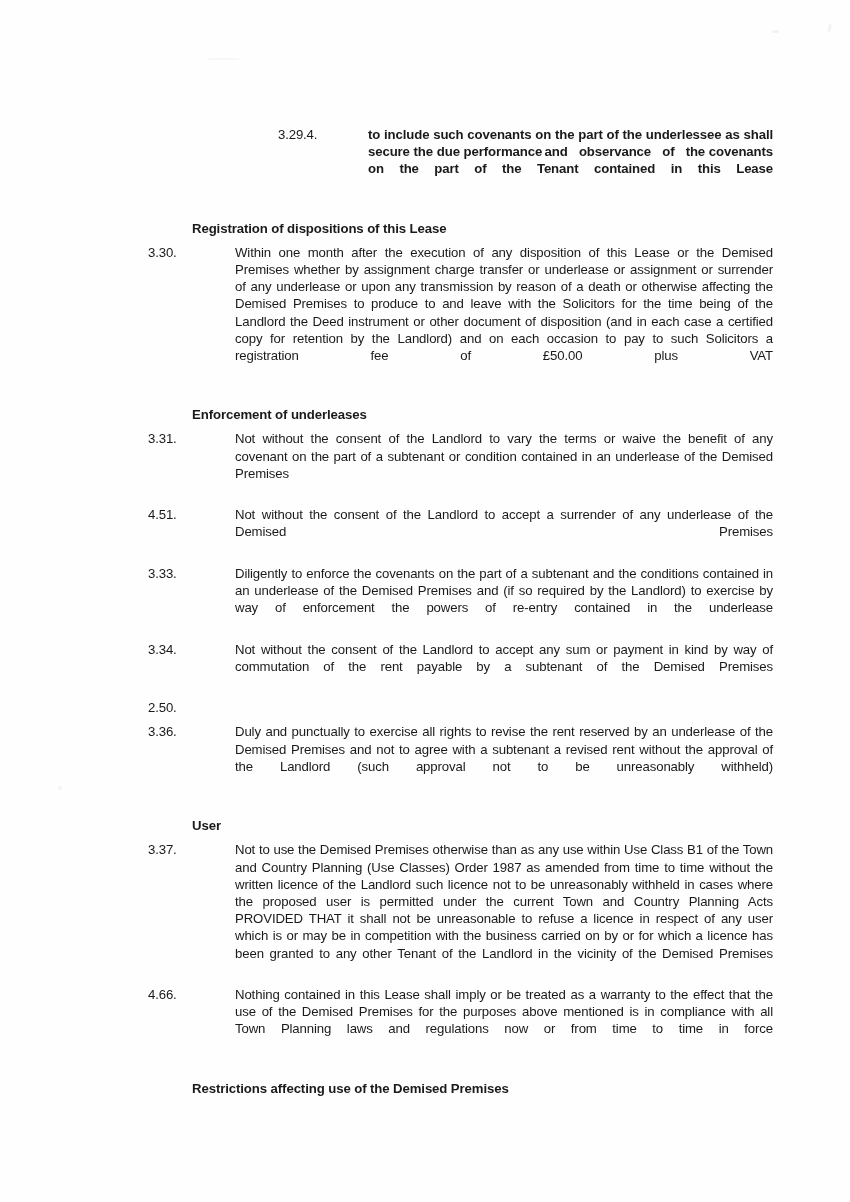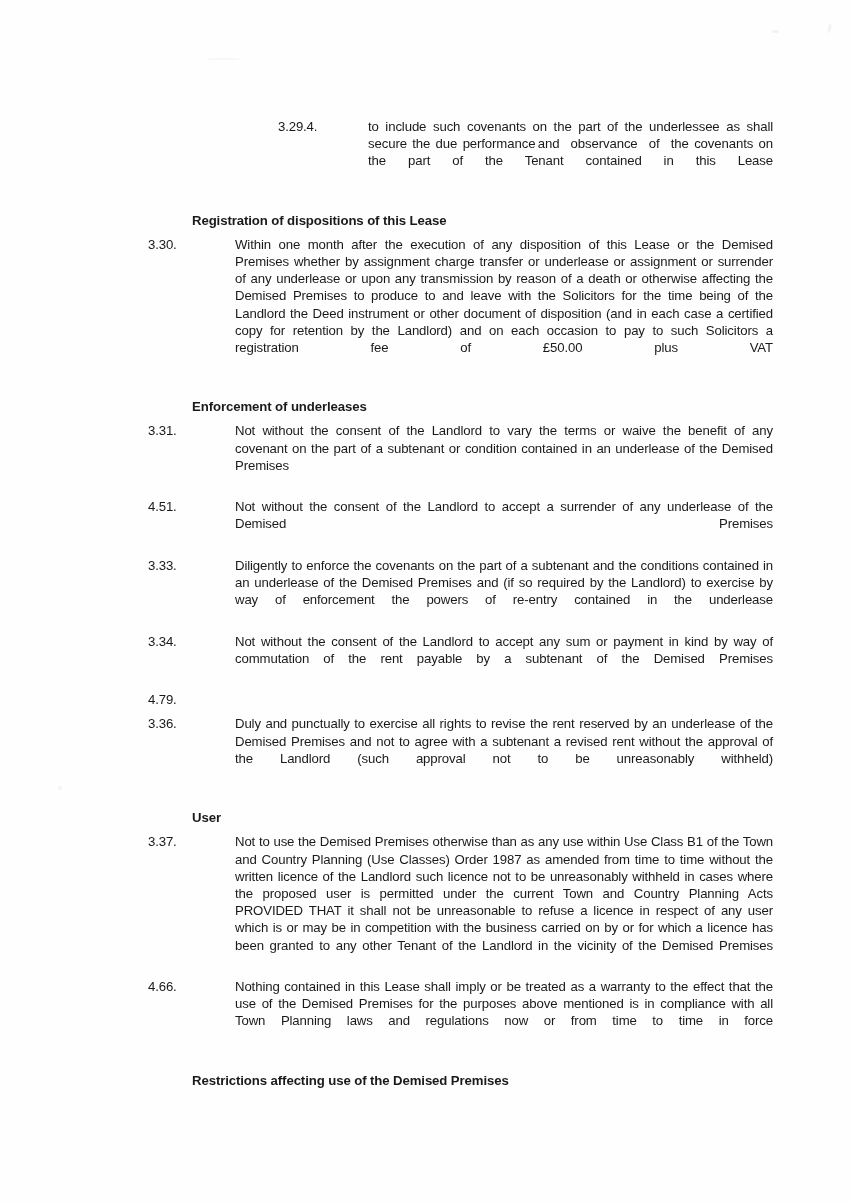--- a/index.html
+++ b/index.html
@@ -82,24 +82,24 @@
   
   .clause-body::after {
     content: "";
     display: inline-block;
     width: 100%;
   }
 
   
   .clause.sub {
     margin-left: 130px;
-    margin-top: 0;
+    margin-top: 8px;
   }
   .clause.sub .clause-num { width: 90px; }
-  .clause.sub .clause-body { width: 405px; flex: 0 0 405px; }
+  .clause.sub .clause-body { width: 405px; flex: 0 0 405px; font-weight: bold; }
 
   
   .wide-space { display: inline-block; width: 0.85em; }
   .mini-space { display: inline-block; width: 0.18em; }
 </style>
 </head>
 <body>
 
 <div class="page">
 
@@ -138,21 +138,21 @@
       <div class="clause-num">3.33.</div>
       <div class="clause-body">Diligently to enforce the covenants on the part of a subtenant and the conditions contained in an underlease of the Demised Premises and (if so required by the Landlord) to exercise by way of enforcement the powers of re-entry contained in the underlease</div>
     </div>
 
     <div class="clause">
       <div class="clause-num">3.34.</div>
       <div class="clause-body">Not without the consent of the Landlord to accept any sum or payment in kind by way of commutation of the rent payable by a subtenant of the Demised Premises</div>
     </div>
 
     <div class="clause">
-      <div class="clause-num">4.79.</div>
+      <div class="clause-num">2.50.</div>
     </div>
 
     <div class="clause">
       <div class="clause-num">3.36.</div>
       <div class="clause-body">Duly and punctually to exercise all rights to revise the rent reserved by an underlease of the Demised Premises and not to agree with a subtenant a revised rent without the approval of the Landlord (such approval not to be unreasonably withheld)</div>
     </div>
 
     <div class="heading gap-before">User</div>
 
     <div class="clause">

